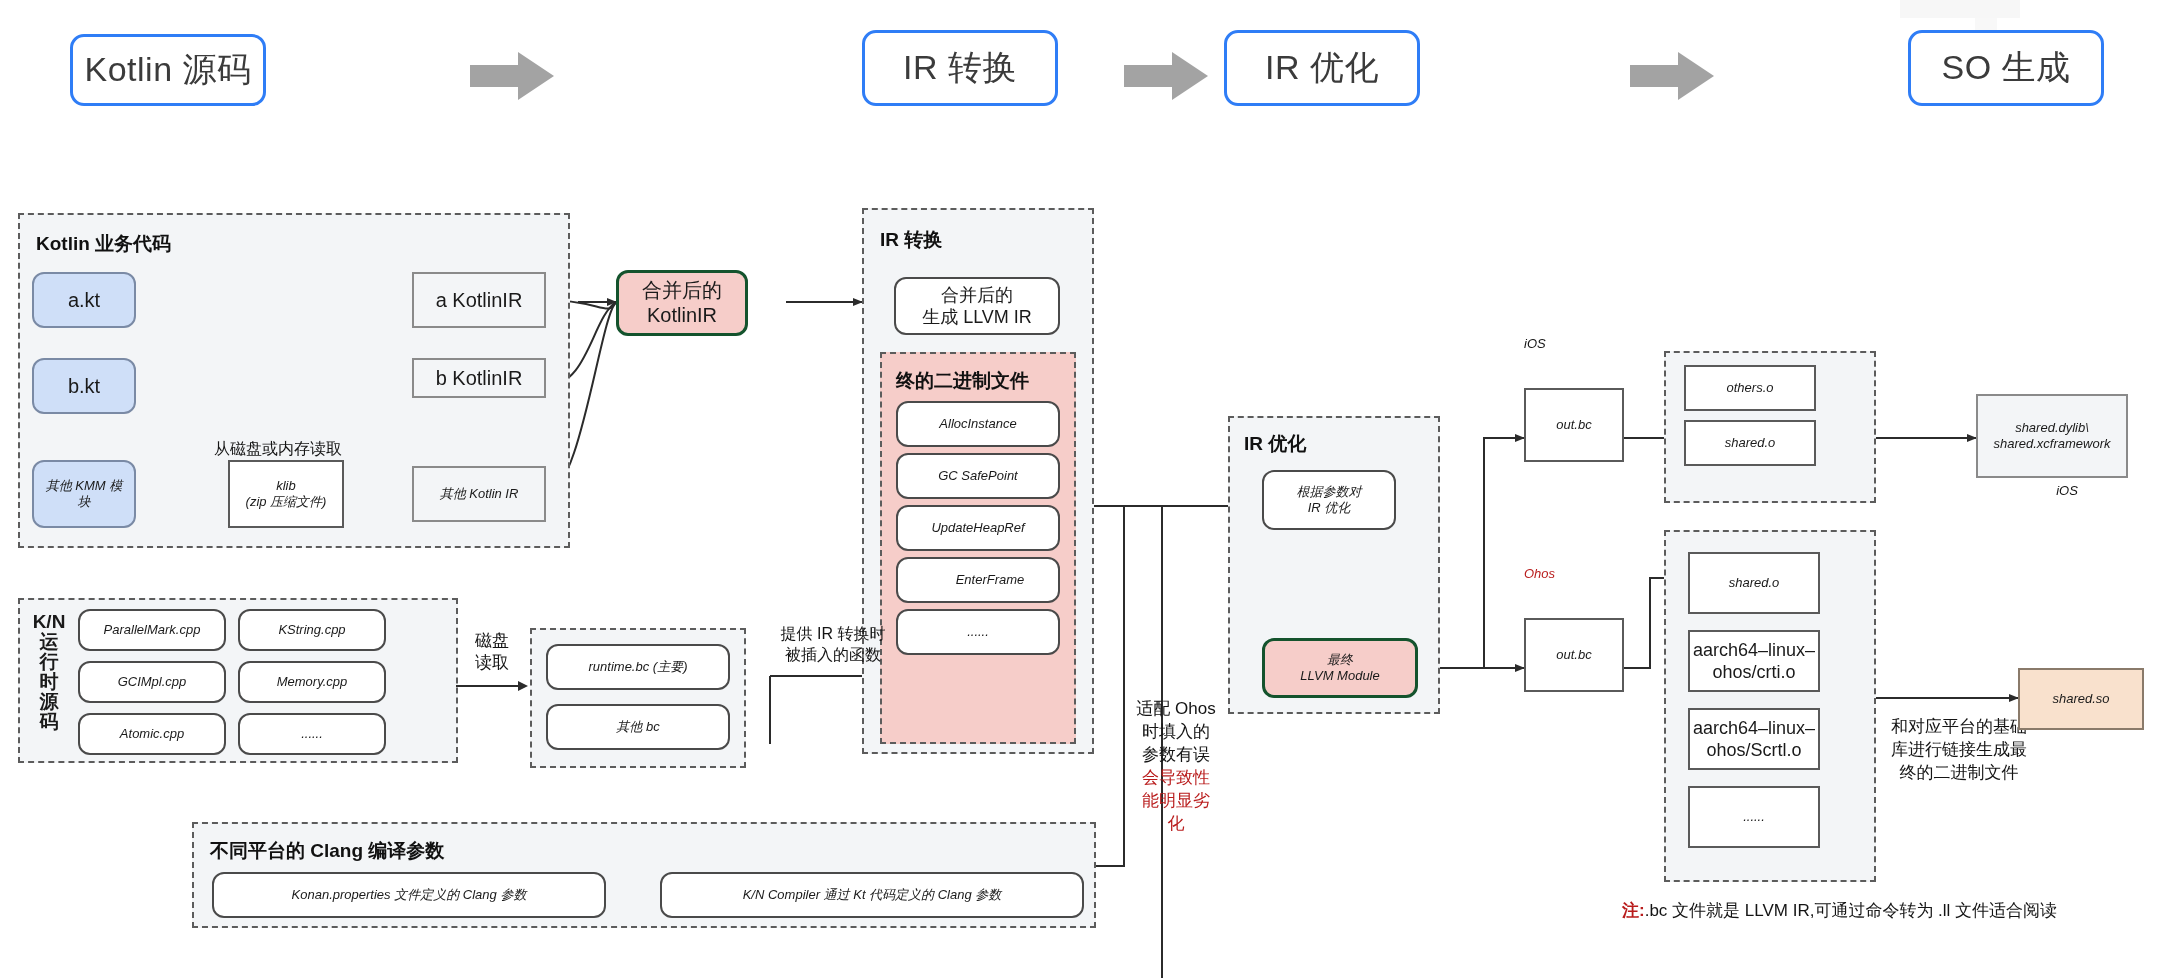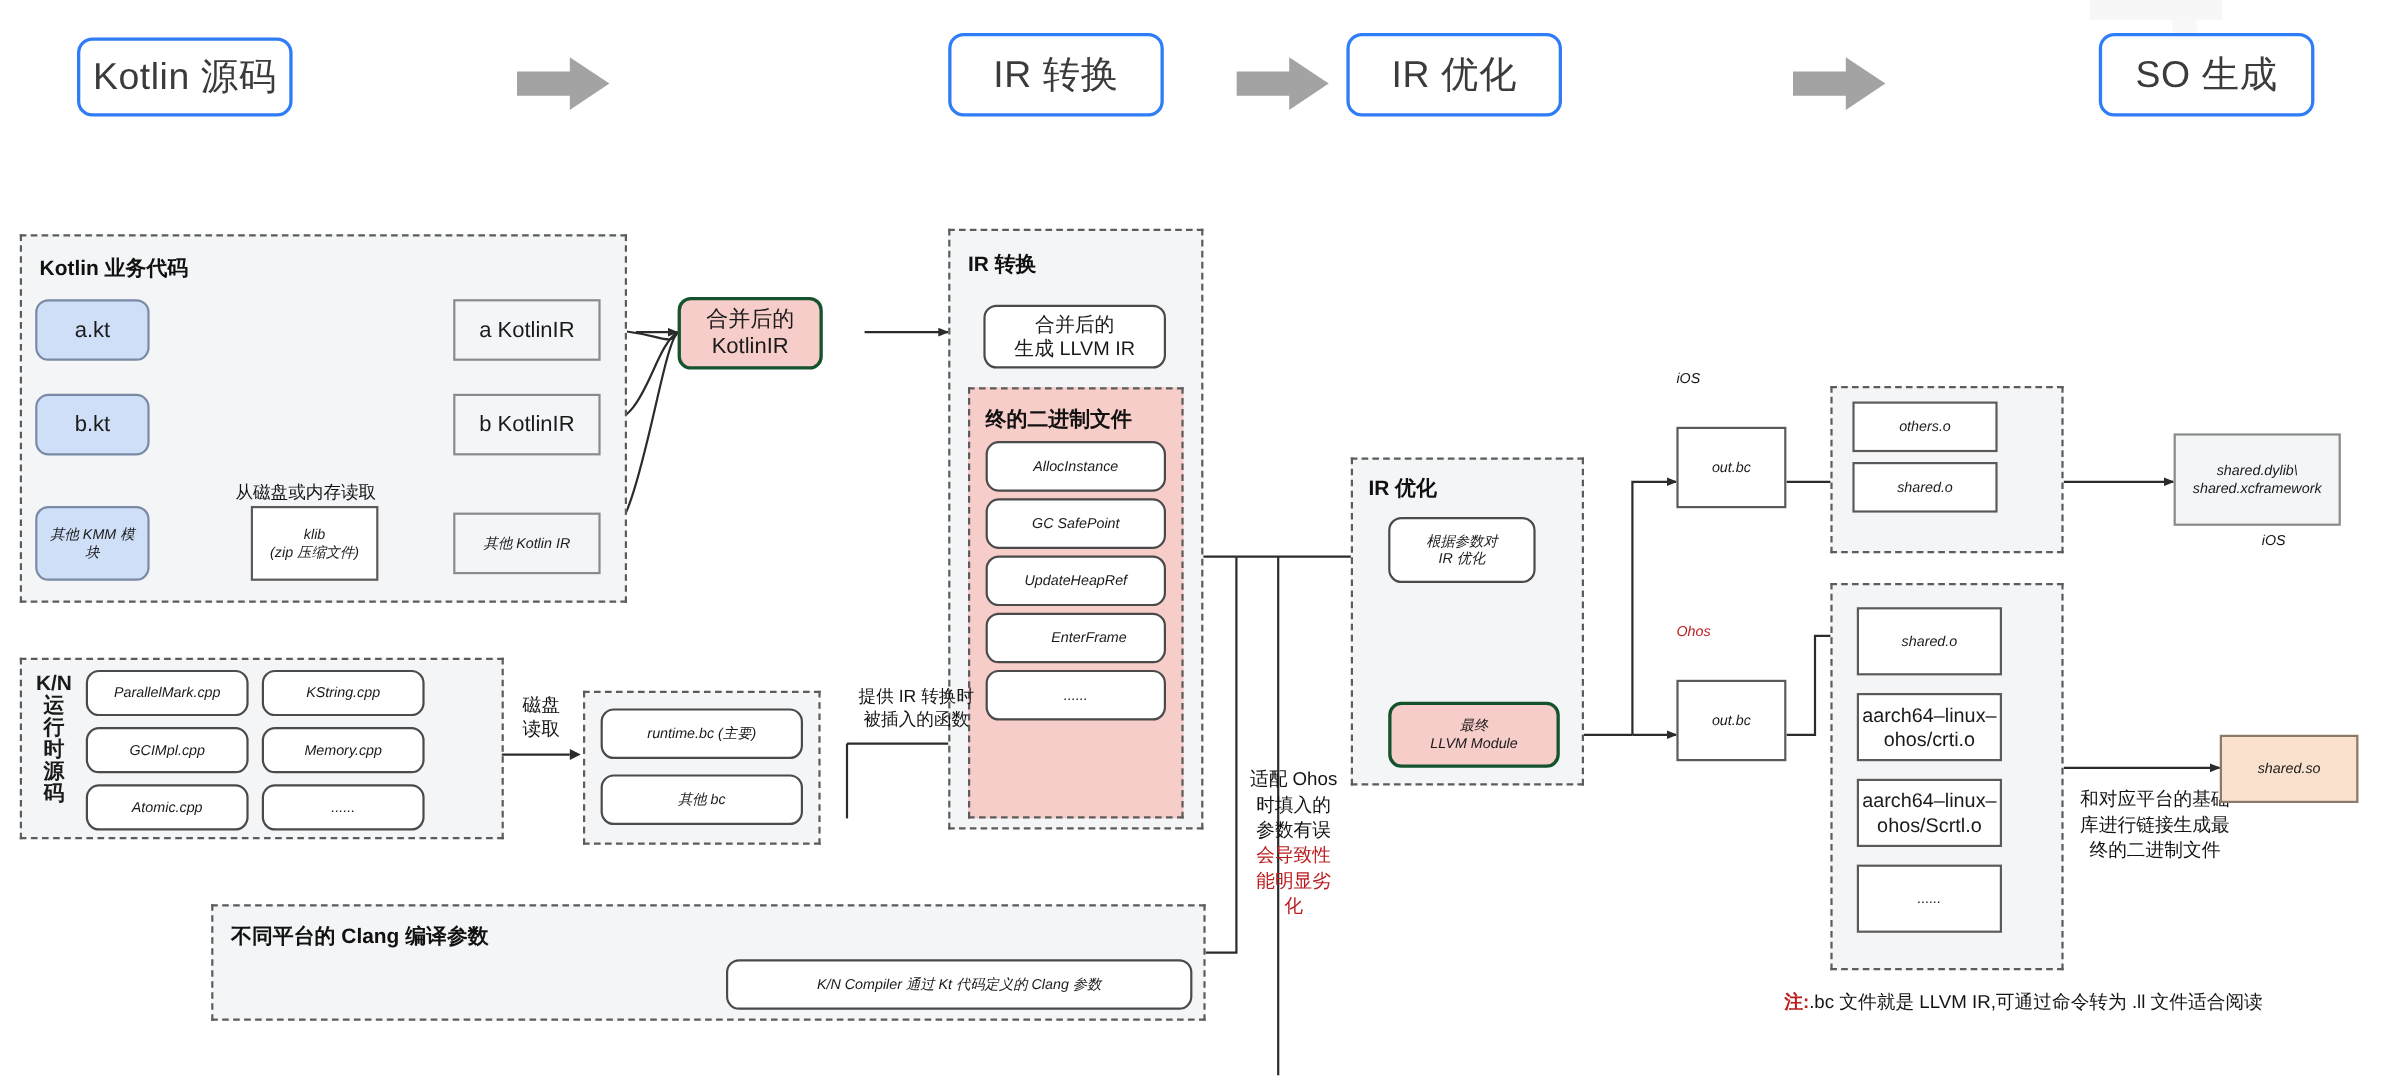--- a/index.html
+++ b/index.html
@@ -149,21 +149,21 @@
   <div class="lbl s16" style="left:188px;top:439px;width:180px;">从磁盘或内存读取</div>
 
   <div class="abs node rect s19" style="left:228px;top:460px;width:116px;height:68px;flex-direction:column;">
     <span>klib</span>
     <span>(zip 压缩文件)</span>
   </div>
 
   <div class="abs node rect-grey s20" style="left:412px;top:272px;width:134px;height:56px;">
     <span>a  KotlinIR</span>
   </div>
-  <div class="abs node rect-grey s20" style="left:412px;top:358px;width:134px;height:56px;">
+  <div class="abs node rect-grey s20" style="left:412px;top:358px;width:134px;height:40px;">
     <span>b  KotlinIR</span>
   </div>
   <div class="abs node rect-grey s19" style="left:412px;top:466px;width:134px;height:56px;">
     <span>其他 Kotlin IR</span>
   </div>
 
   <div class="abs node pink s20" style="left:616px;top:270px;width:132px;height:66px;flex-direction:column;">
     <span>合并后的</span>
     <span>KotlinIR</span>
   </div>
@@ -234,20 +234,23 @@
     <span>其他 bc</span>
   </div>
 
   <div class="lbl s16" style="left:754px;top:624px;width:158px;">
     <span>提供 IR 转换时</span><br>
     <span>被插入的函数</span>
   </div>
 
   <div class="abs group" style="left:192px;top:822px;width:904px;height:106px;"></div>
   <div class="group-title" style="left:210px;top:838px;">不同平台的 Clang 编译参数</div>
+  <div class="abs node round s19" style="left:212px;top:872px;width:394px;height:46px;">
+    <span>Konan.properties 文件定义的 Clang 参数</span>
+  </div>
   <div class="abs node round s19" style="left:660px;top:872px;width:424px;height:46px;">
     <span>K/N Compiler 通过 Kt 代码定义的 Clang 参数</span>
   </div>
 
   <div class="lbl s17" style="left:1134px;top:698px;width:84px;text-align:center;line-height:1.35;">
     <span>适配 Ohos 时填入的参数有误</span><span class="red">会导致性能明显劣化</span>
   </div>
 
   <div class="abs group" style="left:1228px;top:416px;width:212px;height:298px;"></div>
   <div class="group-title" style="left:1244px;top:431px;">IR 优化</div>

